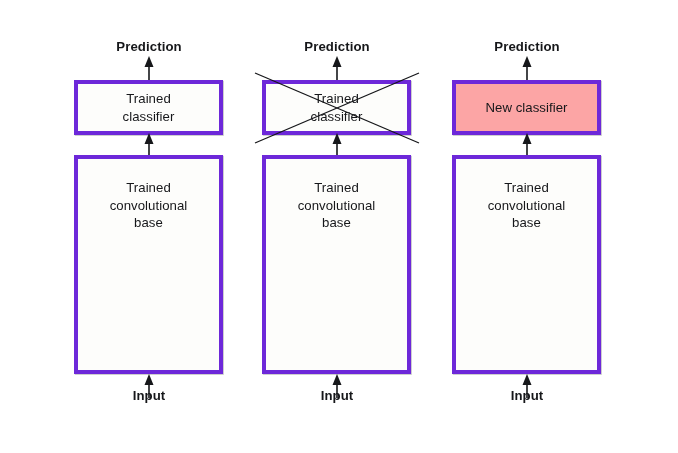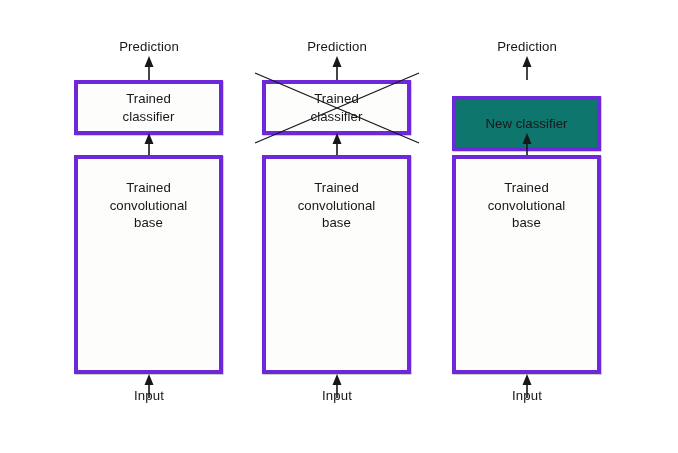--- a/index.html
+++ b/index.html
@@ -34,20 +34,21 @@
 
   .label {
     position: absolute;
     width: 190px;
     left: 0;
     text-align: center;
     font-size: 13.2px;
     line-height: 15px;
     letter-spacing: 0.1px;
     color: #16171a;
+    font-weight: bold;
   }
   .label-prediction { top: 39px; }
   .label-input { top: 388px; }
 
   .box {
     position: absolute;
     left: 20px;
     width: 149px;
     border: 4px solid #6d28d9;
     background: #fdfdfb;
@@ -60,22 +61,21 @@
     display: flex;
     align-items: center;
     justify-content: center;
   }
   .box-base {
     top: 155px;
     height: 219px;
     padding-top: 20px;
   }
   .box-filled {
-    background: #0f766e;
-    margin-top: 16px;
+    background: #fca5a5;
   }
   .box-text {
     text-align: center;
     font-size: 13.2px;
     line-height: 17.5px;
     letter-spacing: 0.05px;
     color: #16171a;
     width: 100%;
   }
   .box-text .line { display: block; }

